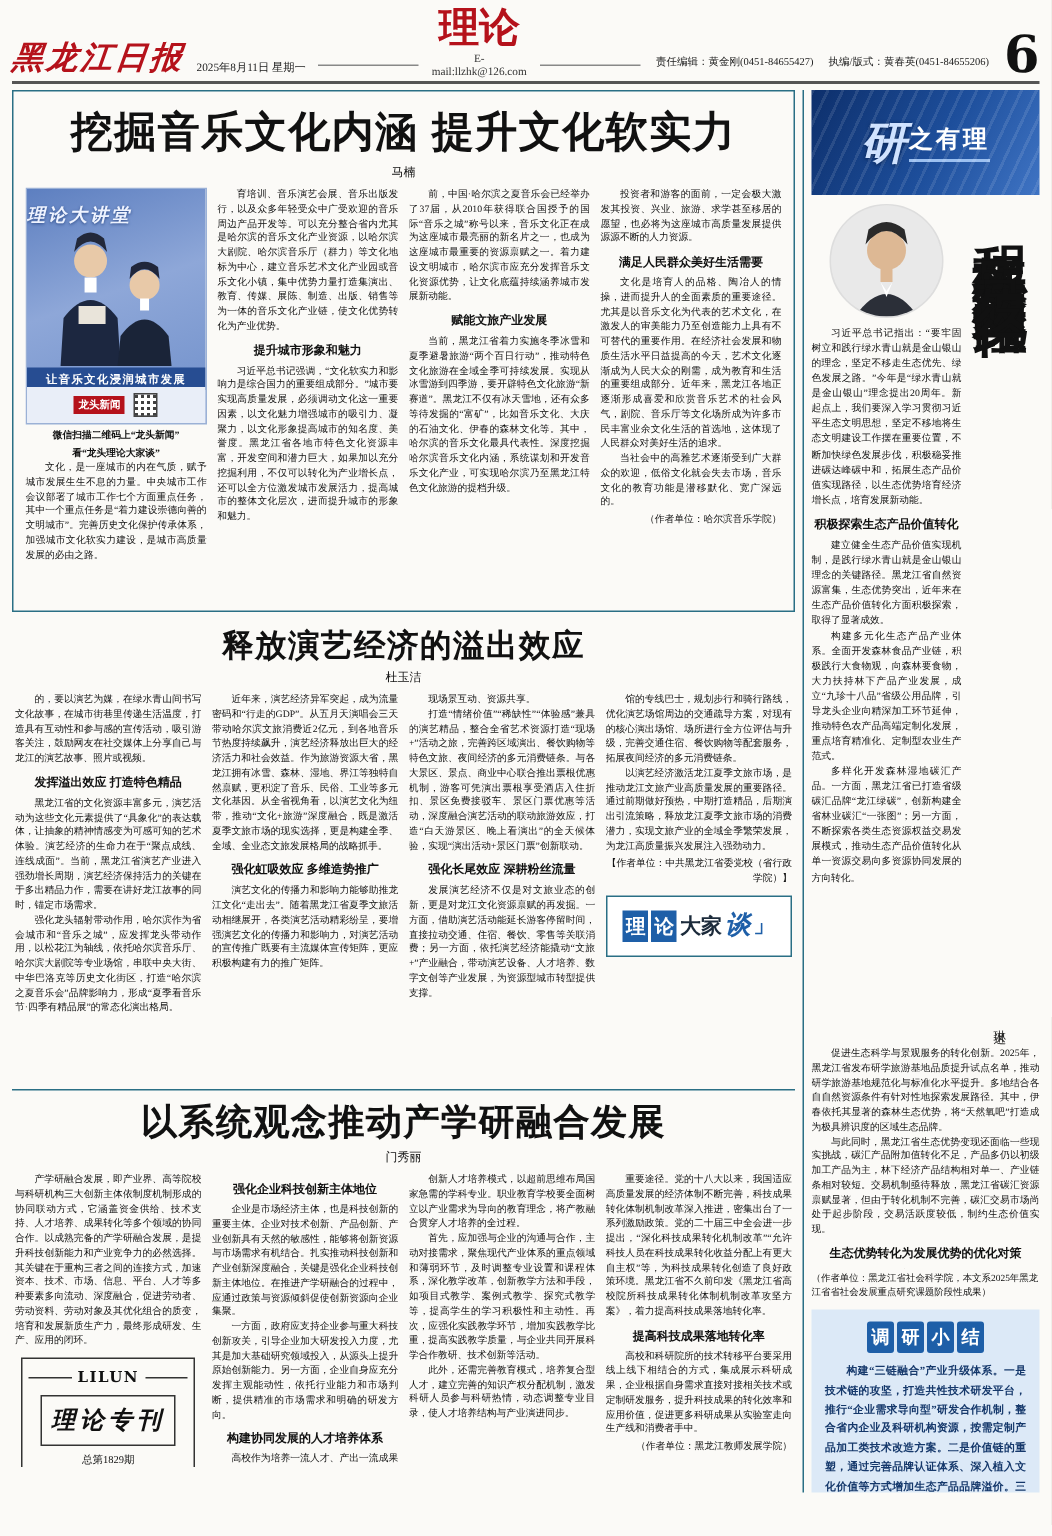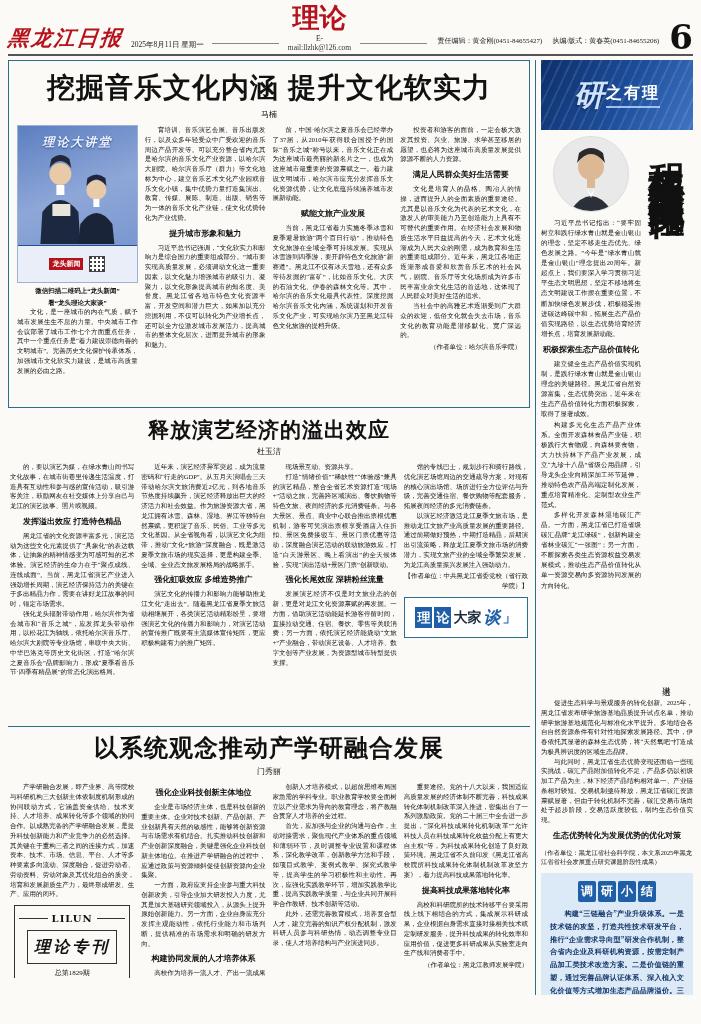--- a/index.html
+++ b/index.html
@@ -37,26 +37,26 @@
   .a2{padding:4px 2px 2px;}
   .a2 h1{font-size:21px;}
   .a2 .col{height:258px;}
   .a3{border-top:1px solid #2a6f85;margin-top:4px;padding:3px 2px 0;}
   .a3 h1{font-size:24px;margin-top:2px;}
   .a3 .col{height:196px;}
   
   .promo-card{width:100%;height:158px;border:1px solid #9bb1d6;box-sizing:border-box;
               background:linear-gradient(160deg,#5d7fc0 0%,#8ea7d8 45%,#6f8fca 100%);
               position:relative;overflow:hidden;}
-  .promo-title{font-family:Liberation Mono, monospace;color:#eef3ff;font-weight:bold;font-size:12px;
-               text-align:center;padding-top:8px;letter-spacing:2px;text-shadow:0 1px 2px #2c4a86;font-style:italic;}
+  .promo-title{font-family:Liberation Sans, sans-serif;color:#eef3ff;font-weight:bold;font-size:12px;
+               padding-top:8px;letter-spacing:2px;text-shadow:0 1px 2px #2c4a86;font-style:italic;}
   .promo-figs{position:absolute;left:0;right:0;top:26px;height:92px;}
   .promo-banner{position:absolute;left:0;right:0;bottom:22px;background:#274d92;color:#fff;
                 font-size:7.5px;font-weight:bold;text-align:center;padding:2px 0;letter-spacing:1px;}
-  .promo-foot{position:absolute;left:0;right:0;bottom:0;height:36px;background:#e9eef8;
+  .promo-foot{position:absolute;left:0;right:0;bottom:0;height:24px;background:#e9eef8;
               display:flex;align-items:center;justify-content:center;gap:6px;}
   .promo-logo{background:#b5121b;color:#fff;font-size:7px;font-weight:bold;padding:1px 3px;}
   .qr{width:14px;height:14px;background:
       repeating-linear-gradient(0deg,#222 0 2px,#fff 2px 4px),
       repeating-linear-gradient(90deg,#222 0 2px,#fff 2px 4px);background-blend-mode:screen;border:1px solid #444;}
   .caption{font-size:6.5px;font-weight:bold;text-align:center;margin-top:3px;line-height:1.4;}
   
   .lilun-box{border:1px solid #333;margin:6px 4px 2px;padding:5px 4px;text-align:center;}
   .lilun-en{font-family:"DejaVu Serif",serif;font-weight:bold;font-size:10px;letter-spacing:1px;
             display:flex;align-items:center;gap:4px;justify-content:center;}

